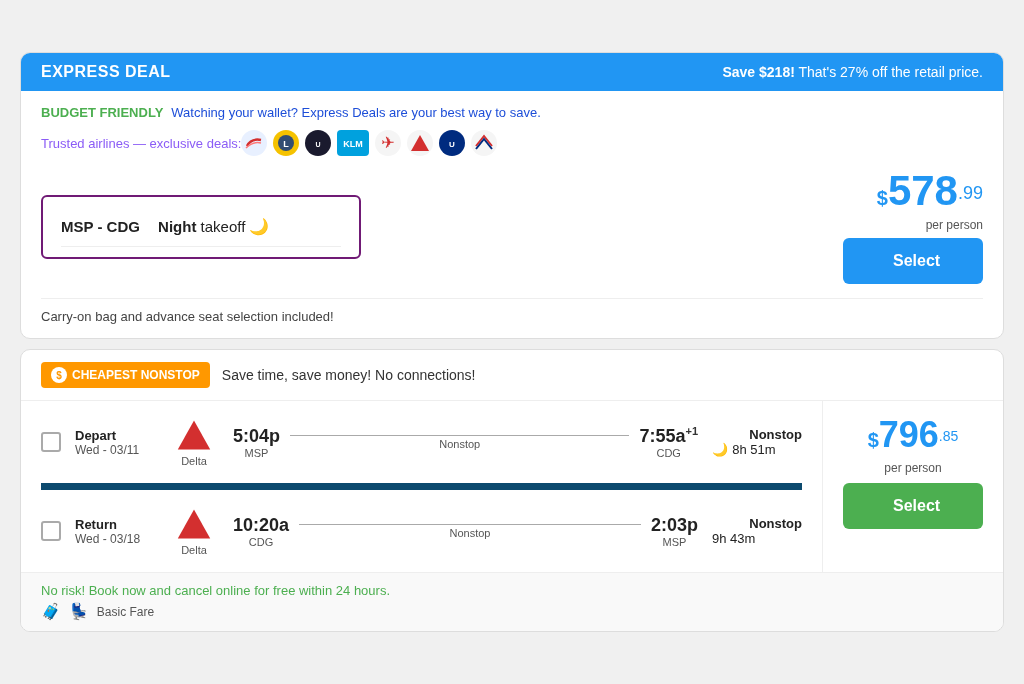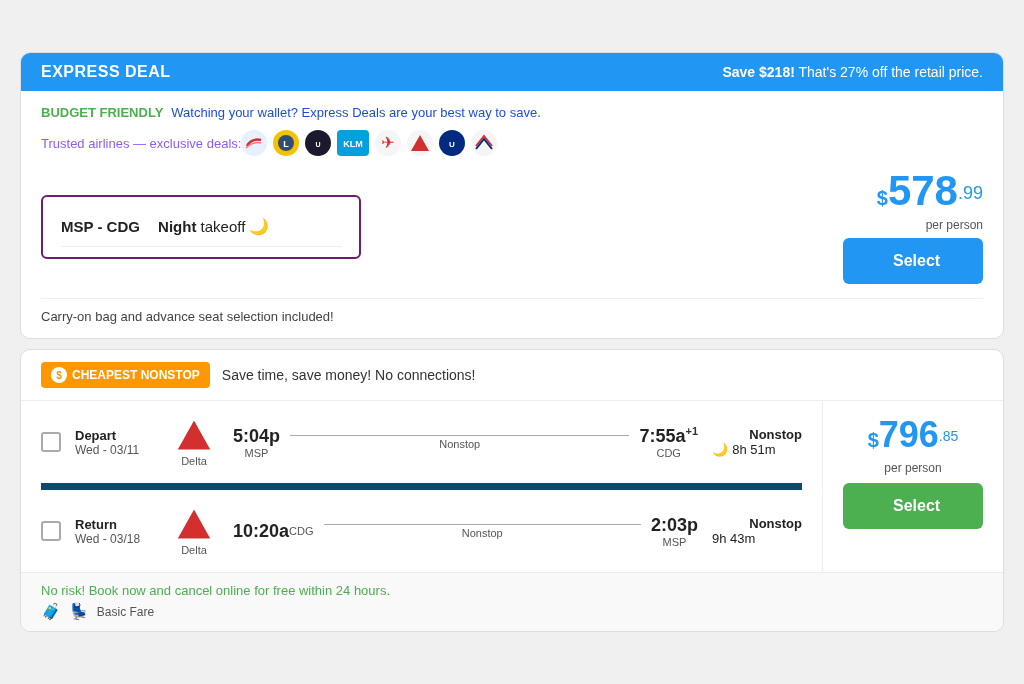--- a/index.html
+++ b/index.html
@@ -490,21 +490,21 @@
               <div class="depart-label">Return</div>
               <div class="depart-date">Wed - 03/18</div>
             </div>
             <div class="airline-logo-area">
               <svg class="delta-triangle" viewBox="0 0 40 40">
                 <polygon points="20,4 38,36 2,36" fill="#d32f2f"></polygon>
               </svg>
               <span class="airline-name">Delta</span>
             </div>
             <div class="flight-time-route">
-              <div style="display:flex;flex-direction:row;align-items:center;">
+              <div style="display:flex;flex-direction:column;align-items:center;">
                 <span class="dep-time">10:20a</span>
                 <span class="dep-airport">CDG</span>
               </div>
               <div class="route-line-container">
                 <div class="route-line"></div>
                 <span class="nonstop-label">Nonstop</span>
               </div>
               <div style="display:flex;flex-direction:column;align-items:center;">
                 <span class="arr-time">2:03p</span>
                 <span class="arr-airport">MSP</span>

